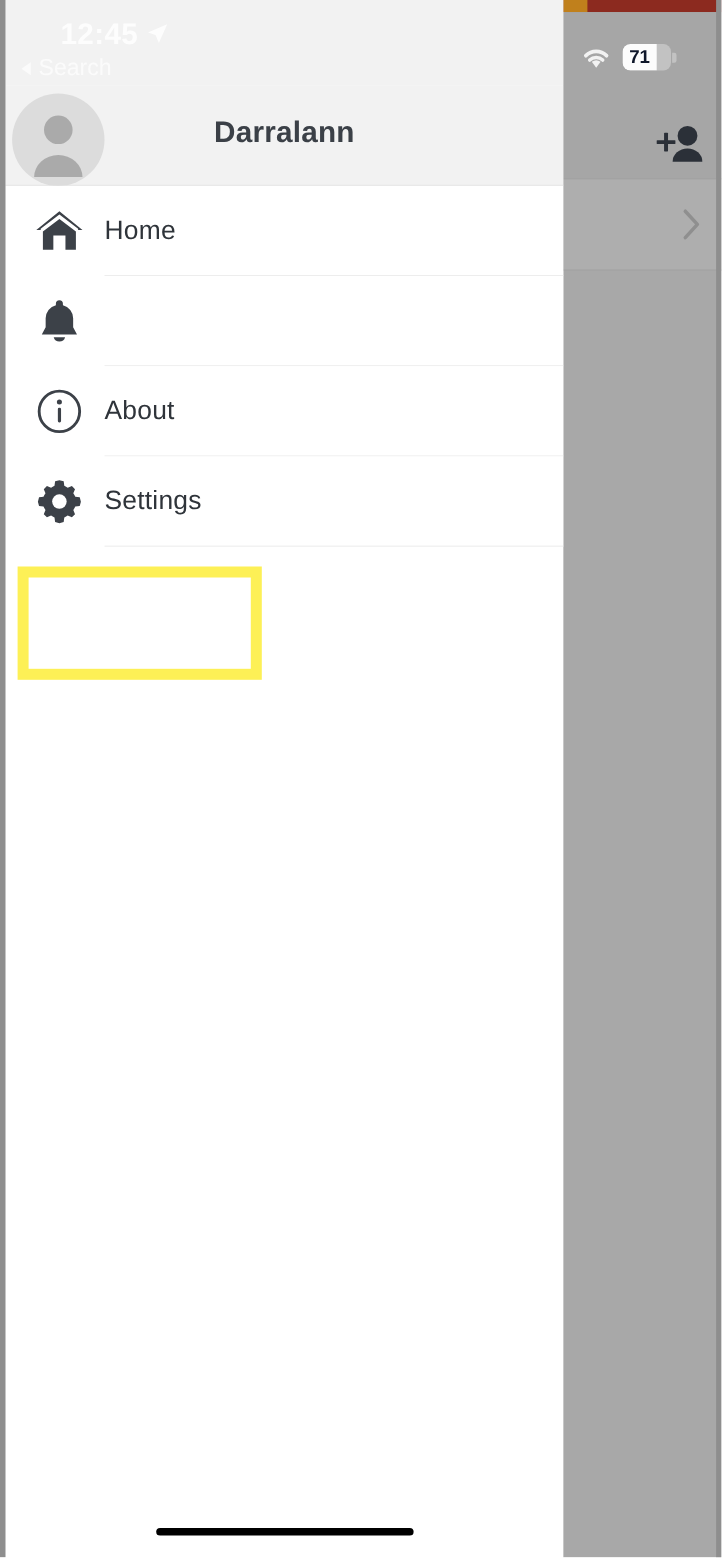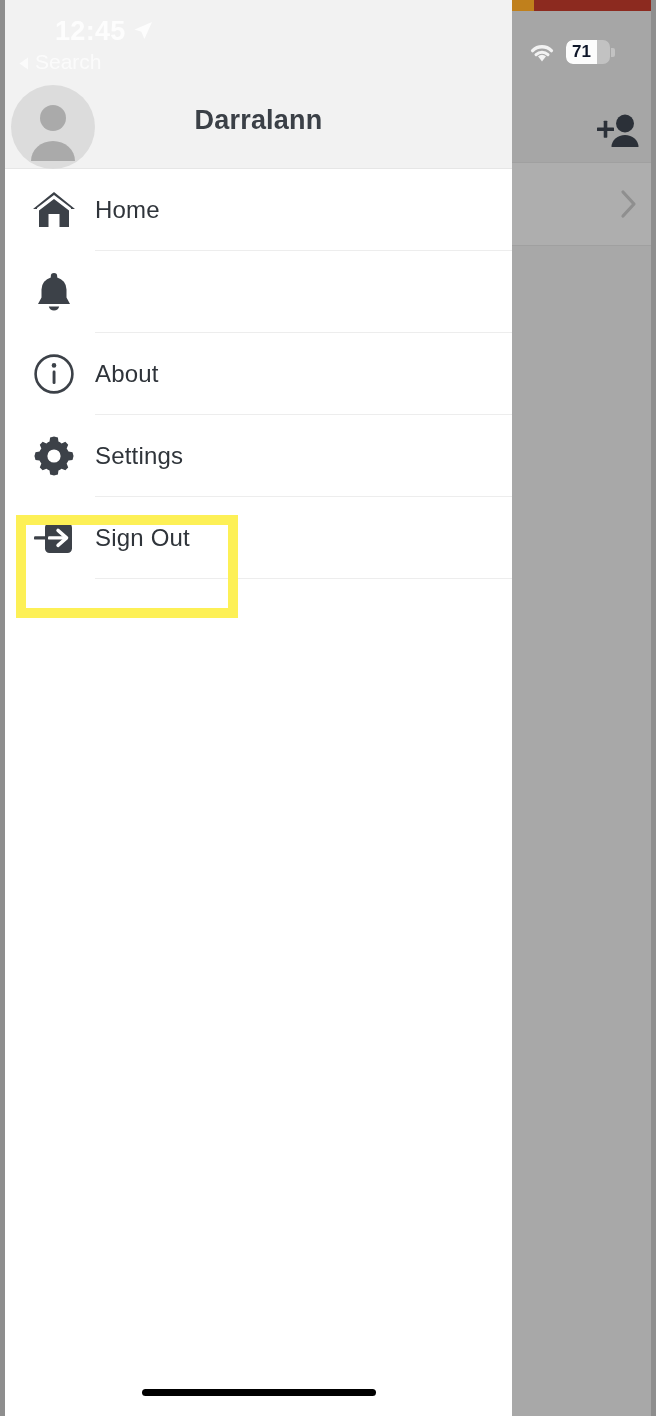--- a/index.html
+++ b/index.html
@@ -425,32 +425,20 @@
         <span class="menu-icon">
           <svg width="42" height="42" viewBox="0 0 42 42">
             <path d="M21 1.5 l3.9 1.05 l0.55 4.05 a14 14 0 0 1 3.1 1.8 l3.8 -1.55 l2.85 2.85 l-1.55 3.8 a14 14 0 0 1 1.8 3.1 l4.05 0.55 l1.05 3.9 l-1.05 3.9 l-4.05 0.55 a14 14 0 0 1 -1.8 3.1 l1.55 3.8 l-2.85 2.85 l-3.8 -1.55 a14 14 0 0 1 -3.1 1.8 l-0.55 4.05 l-3.9 1.05 l-3.9 -1.05 l-0.55 -4.05 a14 14 0 0 1 -3.1 -1.8 l-3.8 1.55 l-2.85 -2.85 l1.55 -3.8 a14 14 0 0 1 -1.8 -3.1 l-4.05 -0.55 l-1.05 -3.9 l1.05 -3.9 l4.05 -0.55 a14 14 0 0 1 1.8 -3.1 l-1.55 -3.8 l2.85 -2.85 l3.8 1.55 a14 14 0 0 1 3.1 -1.8 l0.55 -4.05 Z" fill="#3c4148"></path>
             <circle cx="21" cy="21" r="6.6" fill="#ffffff"></circle>
           </svg>
         </span>
         <span class="menu-label">Settings</span>
         <span class="divider"></span>
       </div>
 
-      <div class="menu-item">
-        <span class="menu-icon">
-          <svg width="44" height="40" viewBox="0 0 44 40">
-            <rect x="13" y="5" width="27" height="30" rx="4.5" fill="#3c4148"></rect>
-            <rect x="2" y="18.2" width="26" height="3.4" rx="1.2" fill="#3c4148"></rect>
-            <rect x="16" y="18.2" width="17" height="3.4" rx="1.2" fill="#ffffff"></rect>
-            <path d="M26 12.4 L34.6 19.9 L26 27.4" stroke="#ffffff" stroke-width="3.4" fill="none" stroke-linecap="round" stroke-linejoin="round"></path>
-          </svg>
-        </span>
-        <span class="menu-label">Sign Out</span>
-        <span class="divider"></span>
-      </div>
 
     </div>
 
     <div id="home-indicator"></div>
   </div>
 
   <div id="settings-highlight" style="border-color: rgb(253, 240, 86);"></div>
 
   <div class="bezel left"></div>
   <div class="bezel right"></div>

